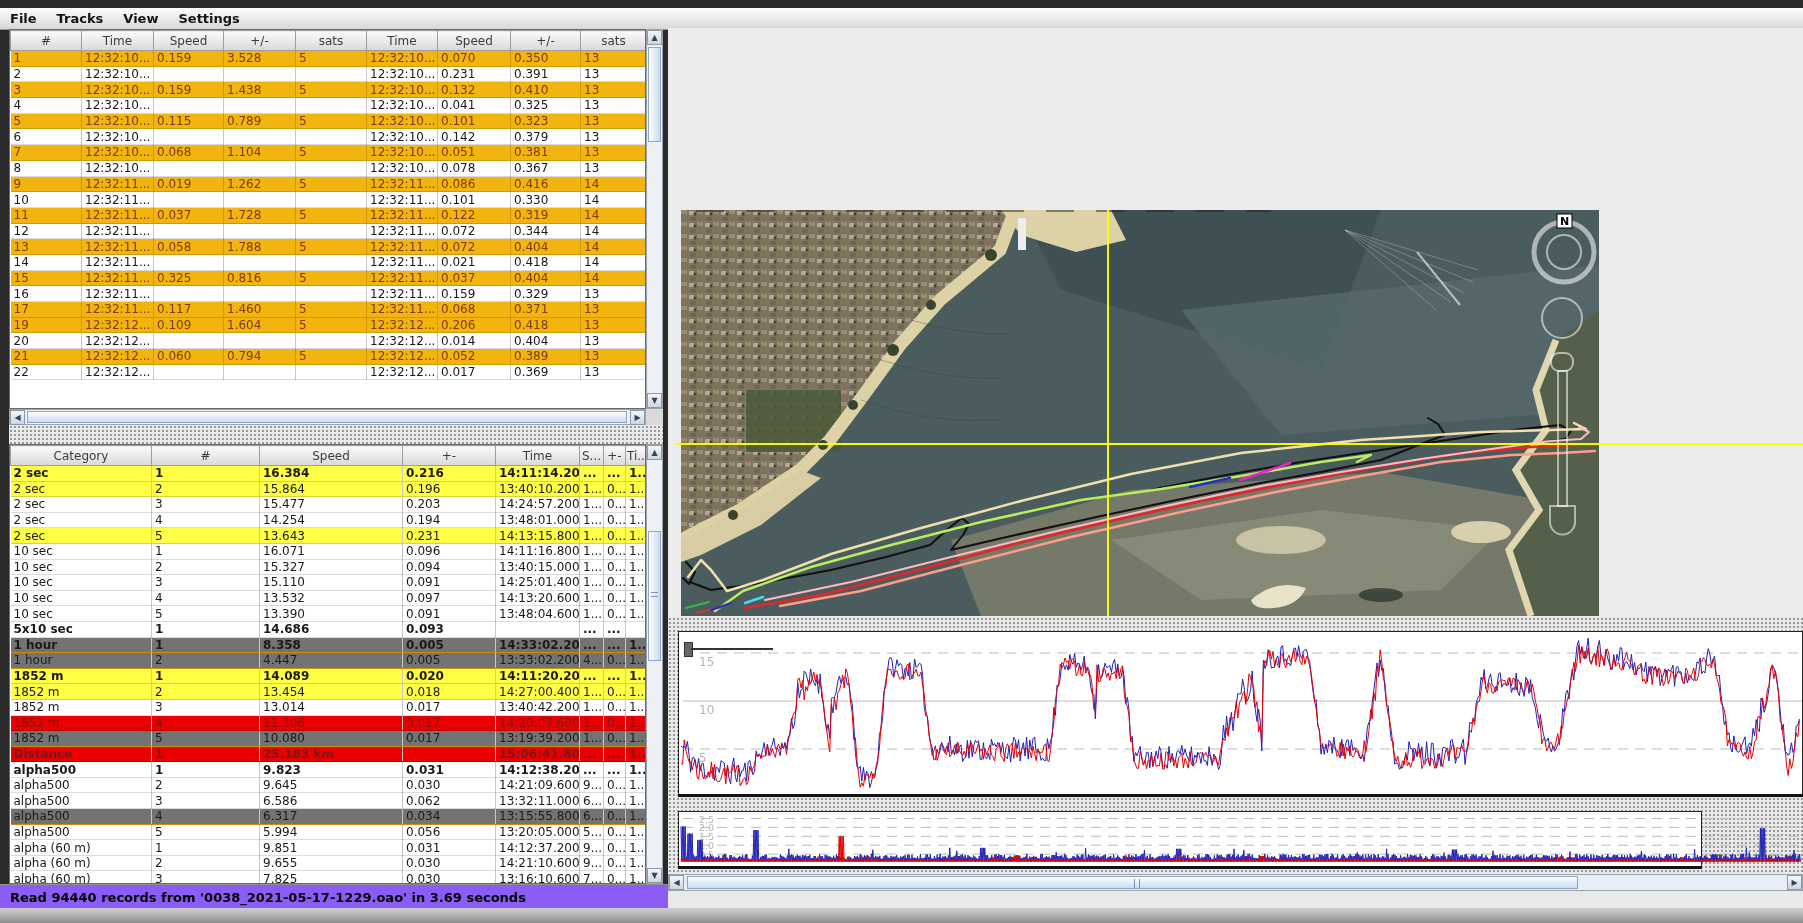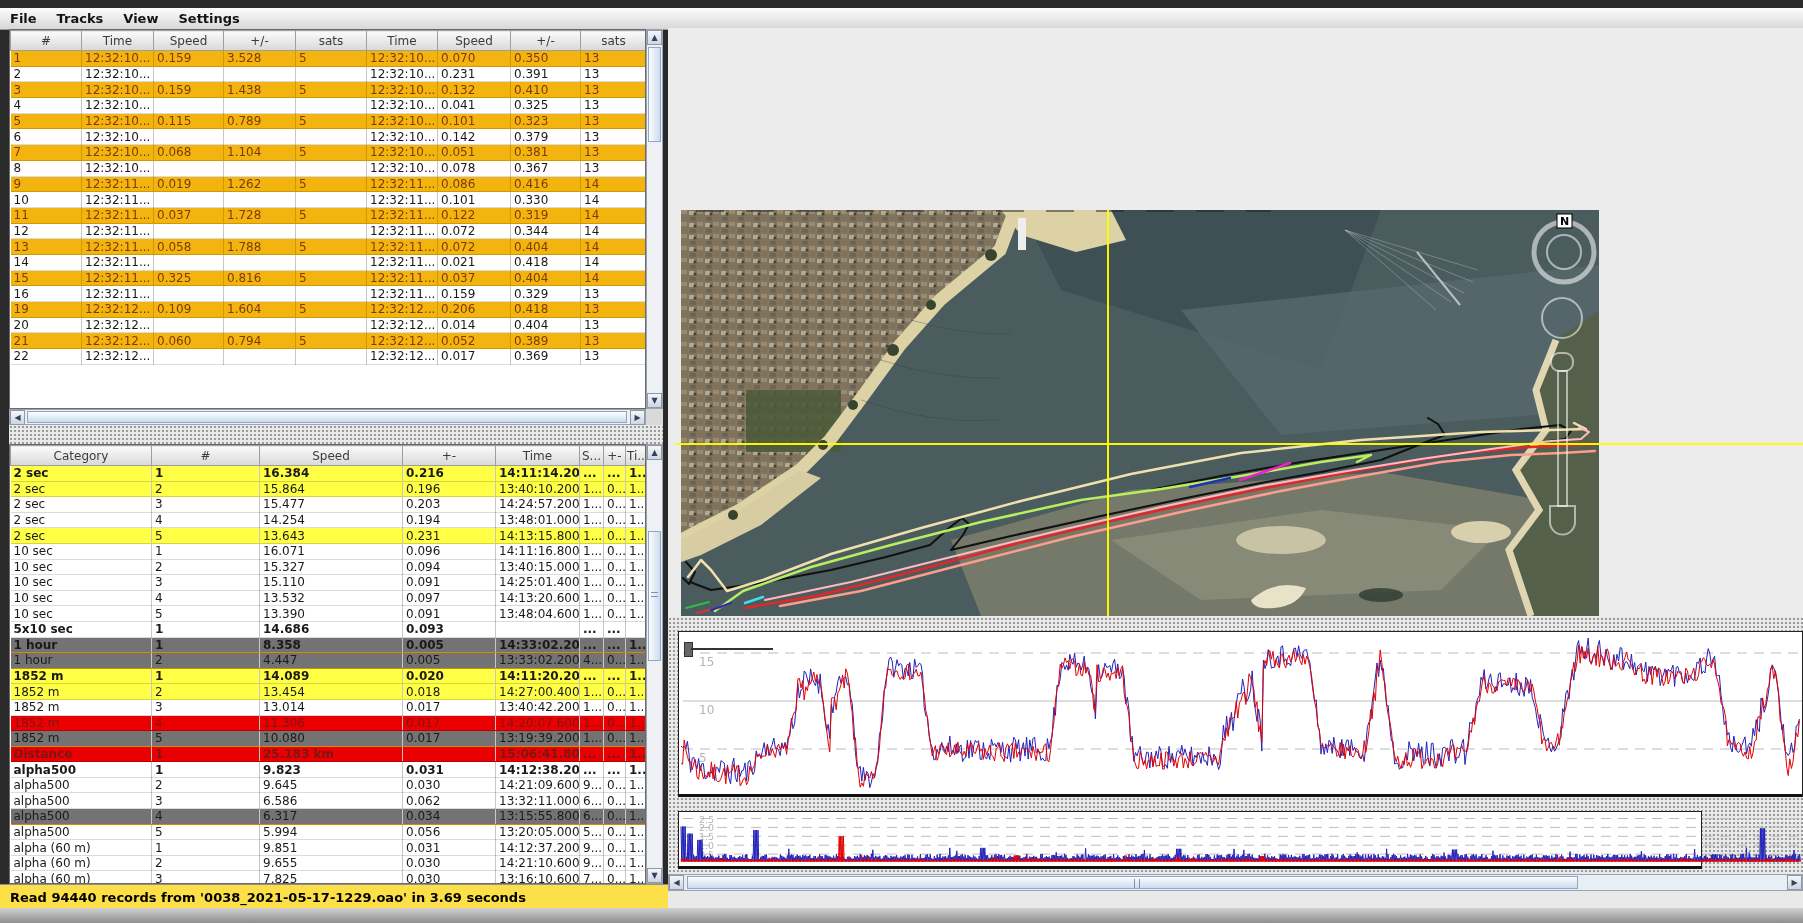--- a/index.html
+++ b/index.html
@@ -43,21 +43,21 @@
   .sb-thumb.h{background:linear-gradient(180deg,#fdfefe,#cadbee);}
 
   .dotted{background-color:#e9e9e9;
     background-image:radial-gradient(circle,#9a9a9a 0.8px,transparent 0.95px);
     background-size:4px 4px;}
 
   
   .chartbox{background:#fff;border:1px solid #222;border-bottom:3px solid #111;box-sizing:border-box;}
   .ticklabel{fill:#b5b5b5;font-family:"DejaVu Sans",sans-serif;}
 
-  #statusbar{left:0;top:884px;width:668px;height:24px;background:#fde047;
+  #statusbar{left:0;top:884px;width:668px;height:24px;background:#8b5cf6;
     border-top:1px solid #8f8f8f;display:flex;align-items:center;}
   #statusbar span{font-size:13px;font-weight:bold;color:#000;padding-left:10px;white-space:nowrap;}
   #bottomstrip{left:0;top:908px;width:1803px;height:15px;
     background:linear-gradient(180deg,#d0d0d0,#8f8f8f);}
 
   .crosshair{background:#ffff00;opacity:.95;}
 </style>
 </head>
 <body>
 
@@ -267,20 +267,31 @@
             <td>12:32:11...</td>
             <td></td>
             <td></td>
             <td></td>
             <td>12:32:11...</td>
             <td>0.159</td>
             <td>0.329</td>
             <td>13</td>
           </tr>
           <tr class="hl">
+            <td>17</td>
+            <td>12:32:11...</td>
+            <td>0.117</td>
+            <td>1.460</td>
+            <td>5</td>
+            <td>12:32:11...</td>
+            <td>0.068</td>
+            <td>0.371</td>
+            <td>13</td>
+          </tr>
+          <tr class="hl">
             <td>19</td>
             <td>12:32:12...</td>
             <td>0.109</td>
             <td>1.604</td>
             <td>5</td>
             <td>12:32:12...</td>
             <td>0.206</td>
             <td>0.418</td>
             <td>13</td>
           </tr>

